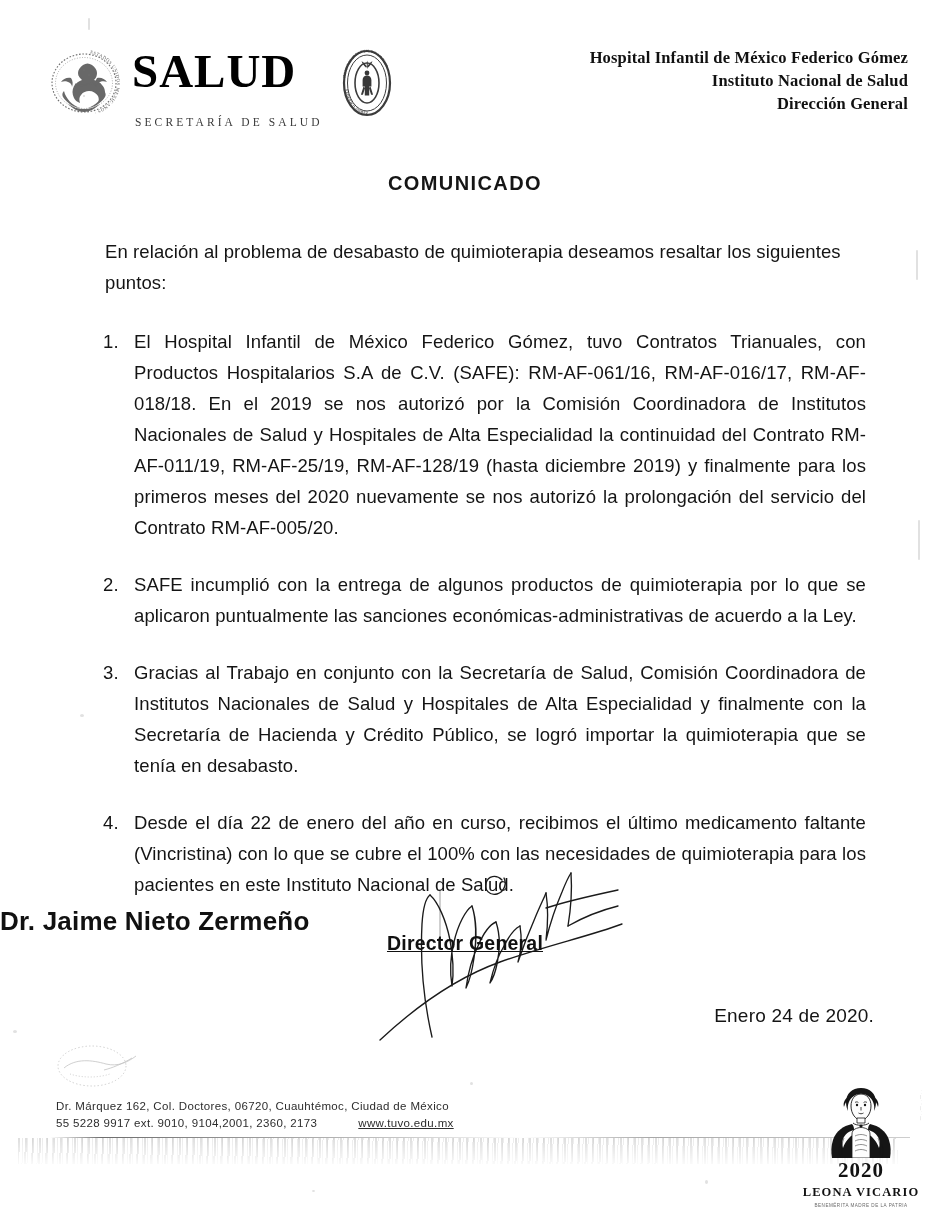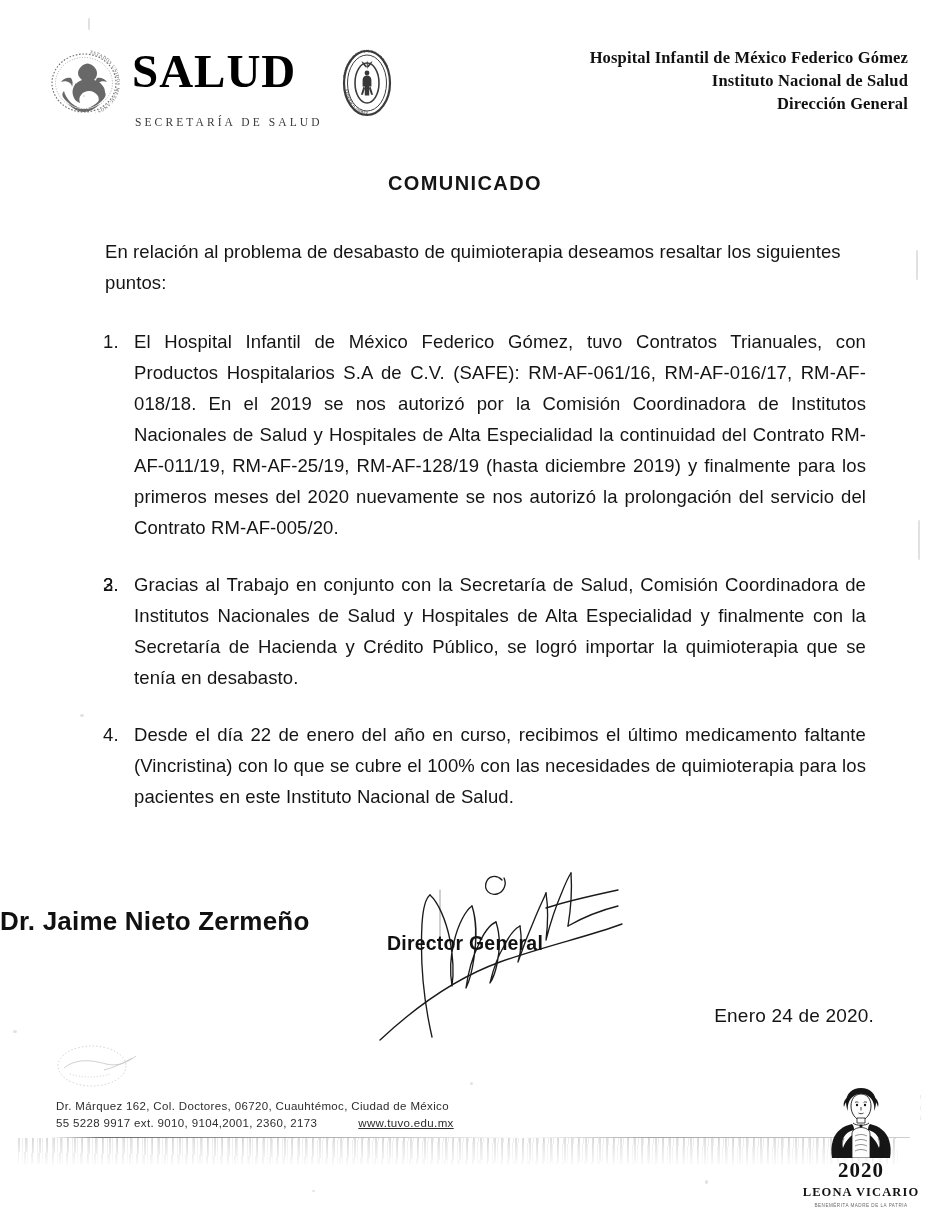--- a/index.html
+++ b/index.html
@@ -198,20 +198,21 @@
   .sign-role {
     position: absolute;
     left: 0;
     top: 70px;
     width: 930px;
     text-align: center;
     font-size: 19.5px;
     font-weight: bold;
     letter-spacing: .2px;
     color: #111;
+    text-decoration: underline;
   }
   .date-line {
     position: absolute;
     right: 56px;
     top: 1005px;
     font-size: 19px;
     letter-spacing: .2px;
     color: #141414;
   }
 
@@ -394,20 +395,21 @@
   <div class="content">
     <p class="intro">En relación al problema de desabasto de quimioterapia deseamos resaltar los siguientes puntos:</p>
 
     <ol class="points">
       <li>
         <span class="num">1.</span>
         <span>El Hospital Infantil de México Federico Gómez, tuvo Contratos Trianuales, con Productos Hospitalarios S.A de C.V. (SAFE): RM-AF-061/16, RM-AF-016/17, RM-AF-018/18. En el 2019 se nos autorizó por la Comisión Coordinadora de Institutos Nacionales de Salud y Hospitales de Alta Especialidad la continuidad del Contrato RM-AF-011/19, RM-AF-25/19, RM-AF-128/19 (hasta diciembre 2019) y finalmente para los primeros meses del 2020 nuevamente se nos autorizó la prolongación del servicio del Contrato RM-AF-005/20.</span>
       </li>
       <li>
         <span class="num">2.</span>
+        <span>SAFE incumplió con la entrega de algunos productos de quimioterapia por lo que se aplicaron puntualmente las sanciones económicas-administrativas de acuerdo a la Ley.</span>
       </li>
       <li>
         <span class="num">3.</span>
         <span>Gracias al Trabajo en conjunto con la Secretaría de Salud, Comisión Coordinadora de Institutos Nacionales de Salud y Hospitales de Alta Especialidad y finalmente con la Secretaría de Hacienda y Crédito Público, se logró importar la quimioterapia que se tenía en desabasto.</span>
       </li>
       <li>
         <span class="num">4.</span>
         <span>Desde el día 22 de enero del año en curso, recibimos el último medicamento faltante (Vincristina) con lo que se cubre el 100% con las necesidades de quimioterapia para los pacientes en este Instituto Nacional de Salud.</span>
       </li>
     </ol>

